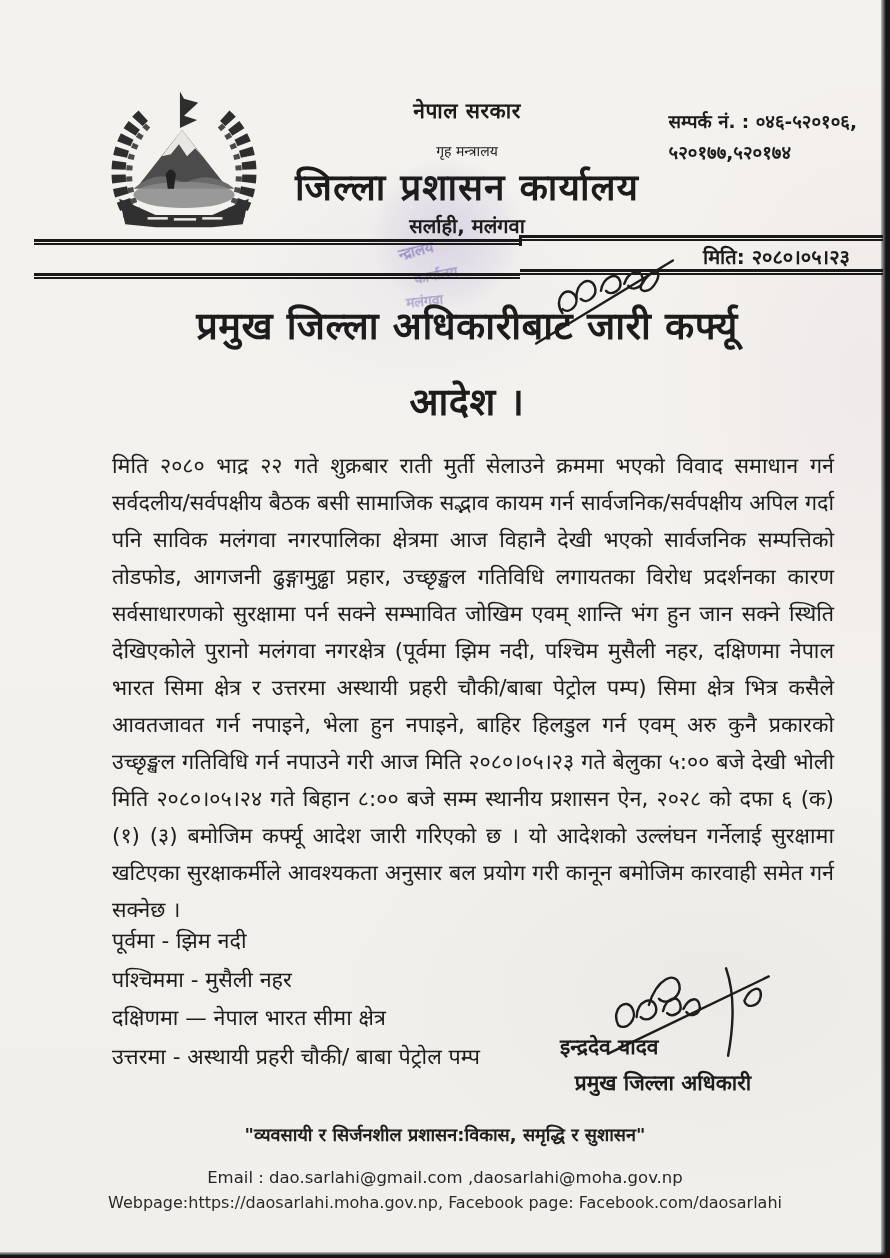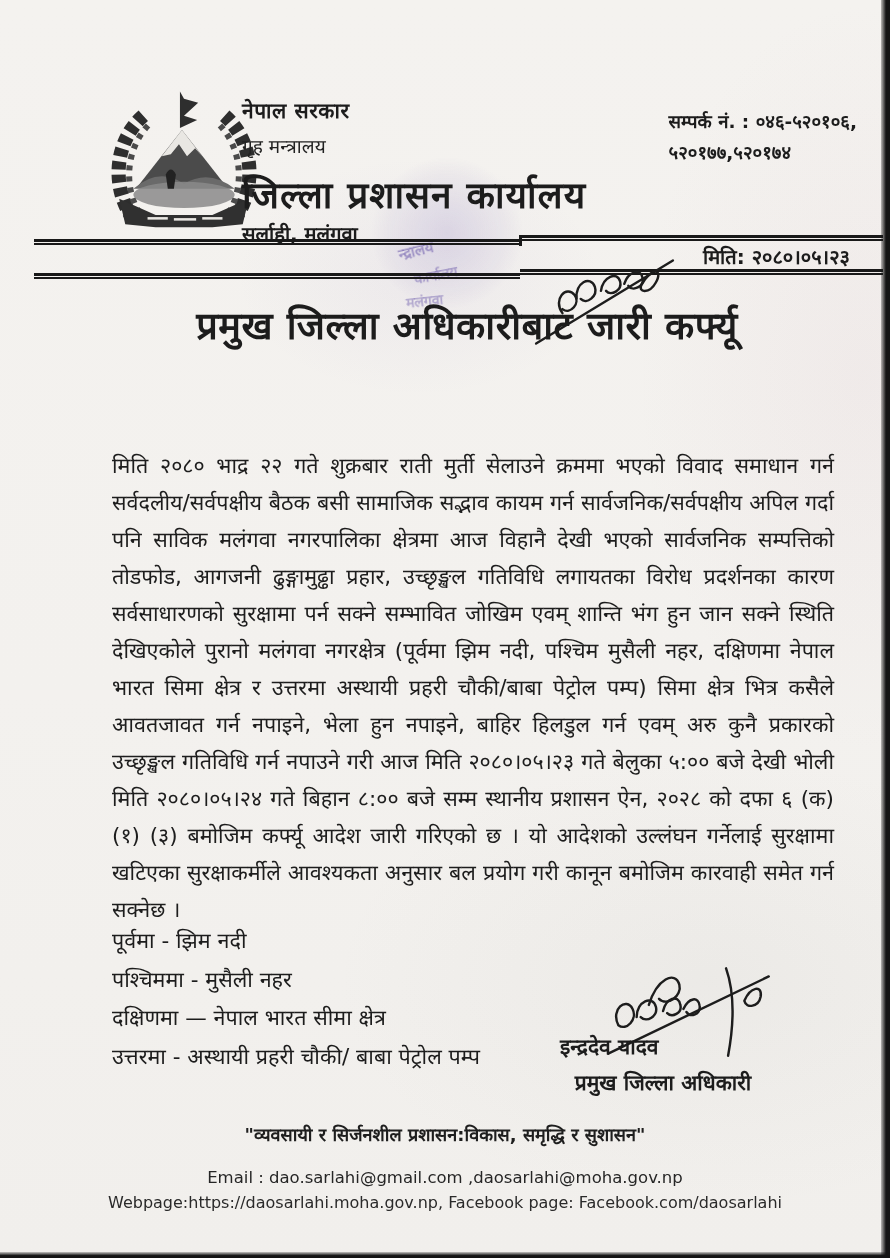--- a/index.html
+++ b/index.html
@@ -15,24 +15,24 @@
     overflow:hidden;
     color:#1c1c1c;
   }
   .scan-edge-right { position:absolute; top:0; right:0; width:9px; height:100%;
     background:linear-gradient(90deg, rgba(20,20,20,0.25), #141414 55%); }
   .scan-edge-bottom { position:absolute; bottom:0; left:0; width:100%; height:6px;
     background:linear-gradient(0deg, #141414 40%, rgba(20,20,20,0.2)); }
 
   
   .emblem { position:absolute; left:103px; top:84px; width:162px; height:170px; }
-  .lh-center { position:absolute; left:242px; top:96px; width:470px; }
+  .lh-center { position:absolute; left:232px; top:96px; width:470px; text-align:center; }
   .lh-govt { font-size:21px; font-weight:700; letter-spacing:0.5px; }
-  .lh-ministry { font-size:19px; font-weight:500; margin-top:9px; color:#222; }
-  .lh-office { font-size:37px; font-weight:700; margin-top:9px; letter-spacing:1px; }
+  .lh-ministry { font-size:14px; font-weight:500; margin-top:17px; color:#222; }
+  .lh-office { font-size:37px; font-weight:700; letter-spacing:1px; }
   .lh-location { font-size:20px; font-weight:700; margin-top:1px; }
   .lh-contact { position:absolute; right:33px; top:106px; text-align:left;
     font-size:18.5px; font-weight:600; line-height:31px; }
 
   
   .stamp-blob { position:absolute; left:372px; top:158px; width:150px; height:150px; border-radius:50%;
     background:radial-gradient(circle, rgba(110,90,180,0.16), rgba(110,90,180,0.05) 55%, transparent 72%);
     filter:blur(1px); }
   .stamp-frag { position:absolute; color:rgba(100,82,168,0.55); font-weight:600; filter:blur(0.4px); }
   .stamp-frag.f1 { left:398px; top:240px; font-size:15px; transform:rotate(-14deg); }
@@ -121,20 +121,21 @@
 
   <div class="rule r1L"></div>
   <div class="rule r1R"></div>
   <div class="rule-join j1"></div>
   <div class="date-line">मिति: २०८०।०५।२३</div>
   <div class="rule r2L"></div>
   <div class="rule r2R"></div>
 
   <div class="doc-title">
     <div>प्रमुख जिल्ला अधिकारीबाट जारी कर्फ्यू</div>
+    <div>आदेश ।</div>
   </div>
 
   <svg class="sig-top" viewBox="0 0 150 100">
     <g fill="none" stroke="#1d1d1d" stroke-width="2.4" stroke-linecap="round">
       <path d="M8,92 L143,10"></path>
       <path d="M34,62 c-10,-14 4,-28 12,-18 c6,8 -4,20 -12,14 m14,-10 c-2,-16 14,-24 18,-12 c3,9 -8,18 -14,12 m20,-8 c2,-14 16,-20 19,-9 c2,8 -9,15 -14,9 m18,-7 c4,-12 16,-16 18,-6 c2,9 -10,14 -14,8"></path>
       <path d="M112,34 c10,-18 22,-16 14,-2 c-6,11 -18,10 -14,2"></path>
     </g>
   </svg>
 

